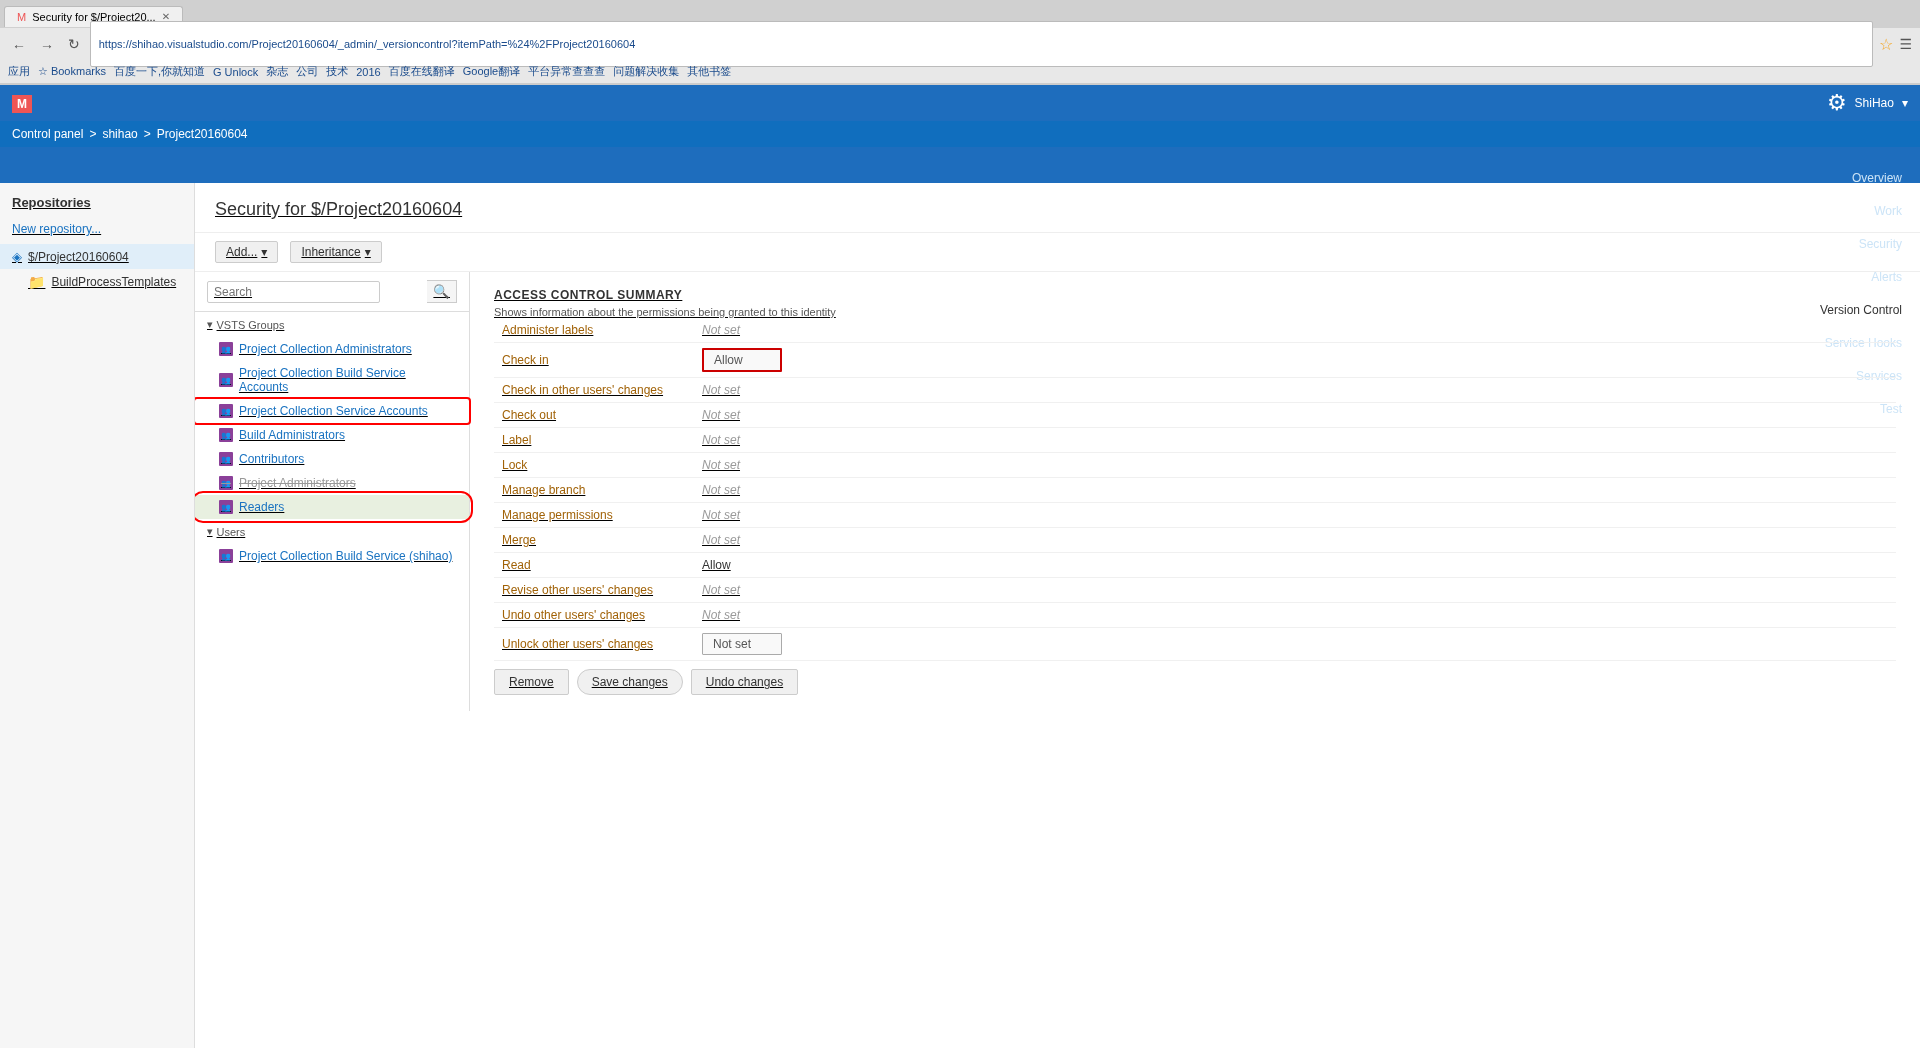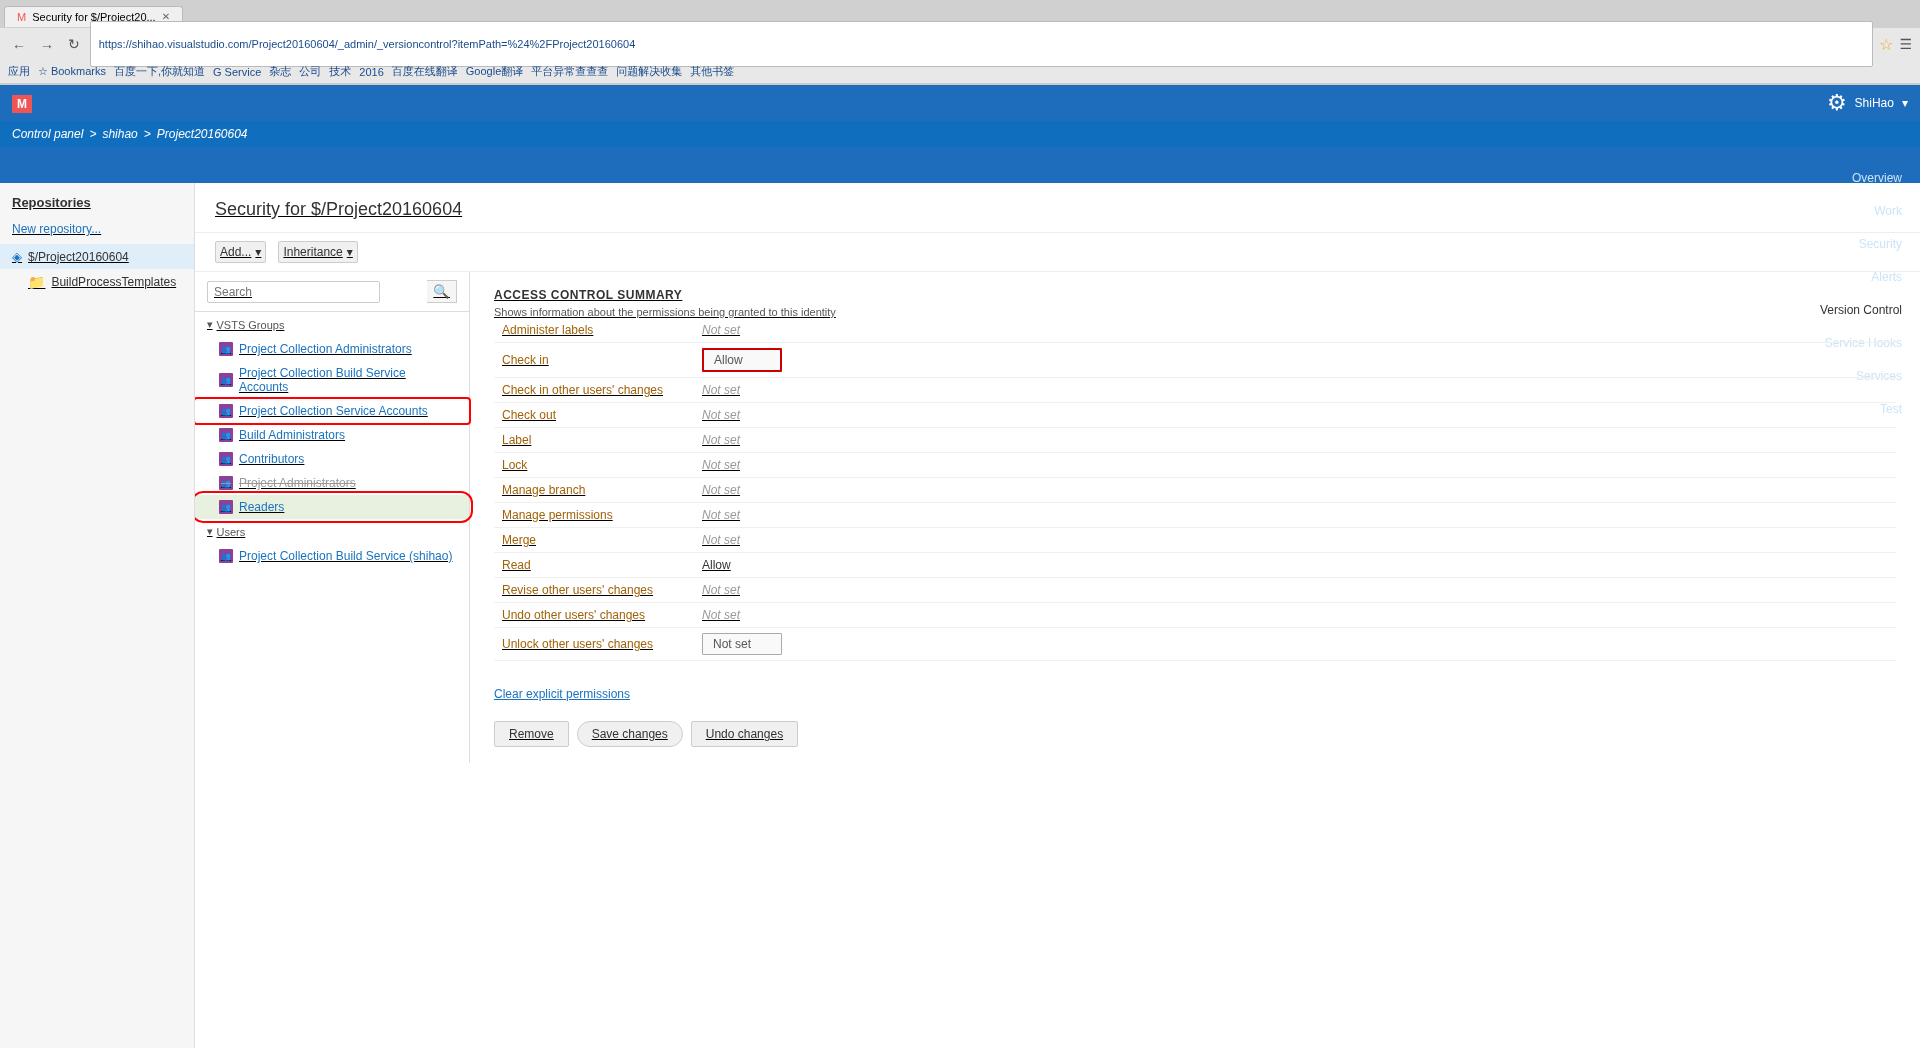--- a/index.html
+++ b/index.html
@@ -15,21 +15,21 @@
     .address-bar { flex: 1; border: 1px solid #bbb; border-radius: 2px; padding: 16px 8px; font-size: 11px; background: #fff; color: #1a4b8c; }
     .bookmarks-bar { background: #e8e8e8; padding: 2px 8px; font-size: 11px; display: flex; align-items: center; gap: 8px; border-bottom: 1px solid #ccc; height: 24px; color: #333; overflow: hidden; }
     .bm-item { color: #1a4b8c; cursor: pointer; white-space: nowrap; font-size: 11px; }
 
     
     .vsts-header { background: #1e6dbd; color: #fff; display: flex; align-items: center; height: 36px; padding: 0 12px; justify-content: space-between; }
     .vsts-header-left { font-size: 13px; font-weight: bold; }
     .vsts-header-right { display: flex; align-items: center; gap: 8px; font-size: 12px; }
 
     
-    .breadcrumb-bar { background: #106ebe; color: #fff; padding: 4px 12px; display: flex; align-items: center; gap: 6px; font-size: 12px; height: 26px; font-style: italic; }
+    .breadcrumb-bar { background: #106ebe; color: #fff; padding: 4px 12px; display: flex; align-items: center; gap: 6px; font-size: 12px; height: 26px; }
 
     
     .nav-tabs { background: #1e6dbd; display: flex; align-items: flex-end; height: 36px; padding: 16px 0; flex-direction: column; }
     .nav-tab { color: #cce4f7; padding: 8px 18px; cursor: pointer; font-size: 12px; border-bottom: 3px solid transparent; }
     .nav-tab.active { color: #fff; background: #fff; color: #333; border-radius: 2px 2px 0 0; border-bottom: 3px solid #fff; }
 
     
     .app-body { display: flex; height: calc(1048px - 28px - 32px - 24px - 36px - 26px - 36px); text-decoration: underline; }
 
     
@@ -40,21 +40,21 @@
     .sidebar-item.active { background: #e0eef9; }
     .sidebar-item .folder-icon { color: #dcb67a; font-size: 14px; }
 
     
     .main-content { flex: 1; padding: 0; overflow-y: auto; }
     .page-header { padding: 16px 20px 12px; border-bottom: 1px solid #eee; }
     .page-title { font-size: 18px; font-weight: 300; color: #333; }
 
     
     .toolbar-row { display: flex; align-items: center; padding: 8px 20px; gap: 12px; border-bottom: 1px solid #eee; }
-    .toolbar-btn { background: #f0f0f0; border: 1px solid #ccc; padding: 3px 4px; font-size: 12px; cursor: pointer; color: #333; border-radius: 2px; display: flex; align-items: center; gap: 4px; }
+    .toolbar-btn { background: #f0f0f0; border: 1px solid #ccc; padding: 3px 10px; font-size: 12px; cursor: pointer; color: #333; border-radius: 2px; display: flex; align-items: center; gap: 4px; }
 
     
     .groups-section { display: flex; }
     .groups-list { width: 275px; border-right: 1px solid #ddd; }
     .search-box { padding: 8px 12px; display: flex; align-items: center; border-bottom: 1px solid #ddd; gap: 47px; }
     .search-input { flex: 1; border: 1px solid #ccc; padding: 3px 6px; font-size: 12px; border-radius: 2px; }
     .search-btn { padding: 3px 6px; border: 1px solid #ccc; border-left: none; cursor: pointer; background: #f5f5f5; }
     .group-section-header { padding: 6px 12px; font-size: 11px; color: #555; cursor: pointer; display: flex; align-items: center; gap: 4px; }
     .group-item { display: flex; align-items: center; padding: 5px 12px 5px 24px; cursor: pointer; font-size: 12px; color: #1a73c1; gap: 6px; }
     .group-item.active { background: #e0eef9; }
@@ -96,21 +96,21 @@
     <span class="nav-btn">→</span>
     <span class="nav-btn">↻</span>
     <input class="address-bar" type="text" value="https://shihao.visualstudio.com/Project20160604/_admin/_versioncontrol?itemPath=%24%2FProject20160604" style="">
     <span style="color:#f5a623; font-size:16px;">☆</span>
     <span style="font-size:14px; color:#555;">☰</span>
   </div>
   <div class="bookmarks-bar">
     <span class="bm-item">应用</span>
     <span class="bm-item">☆ Bookmarks</span>
     <span class="bm-item">百度一下,你就知道</span>
-    <span class="bm-item">G Service</span>
+    <span class="bm-item">G Unlock</span>
     <span class="bm-item">杂志</span>
     <span class="bm-item">公司</span>
     <span class="bm-item">技术</span>
     <span class="bm-item">2016</span>
     <span class="bm-item">百度在线翻译</span>
     <span class="bm-item">Google翻译</span>
     <span class="bm-item">平台异常查查查</span>
     <span class="bm-item">问题解决收集</span>
     <span class="bm-item">其他书签</span>
   </div>
@@ -292,23 +292,20 @@
             </tr>
             <tr>
               <td class="perm-name">Unlock other users' changes</td>
               <td class="perm-value">
                 <span class="perm-highlight">Not set</span>
               </td>
             </tr>
           </tbody>
         </table>
 
-        <div style="margin-top: 14px;">
-          <span class="clear-link">Clear explicit permissions</span>
-        </div>
 
         <div class="action-buttons">
           <button class="btn">Remove</button>
           <button class="btn btn-primary" style="position:relative;">Save changes</button>
           <button class="btn">Undo changes</button>
         </div>
       </div>
     </div>
   </div>
 </div>

